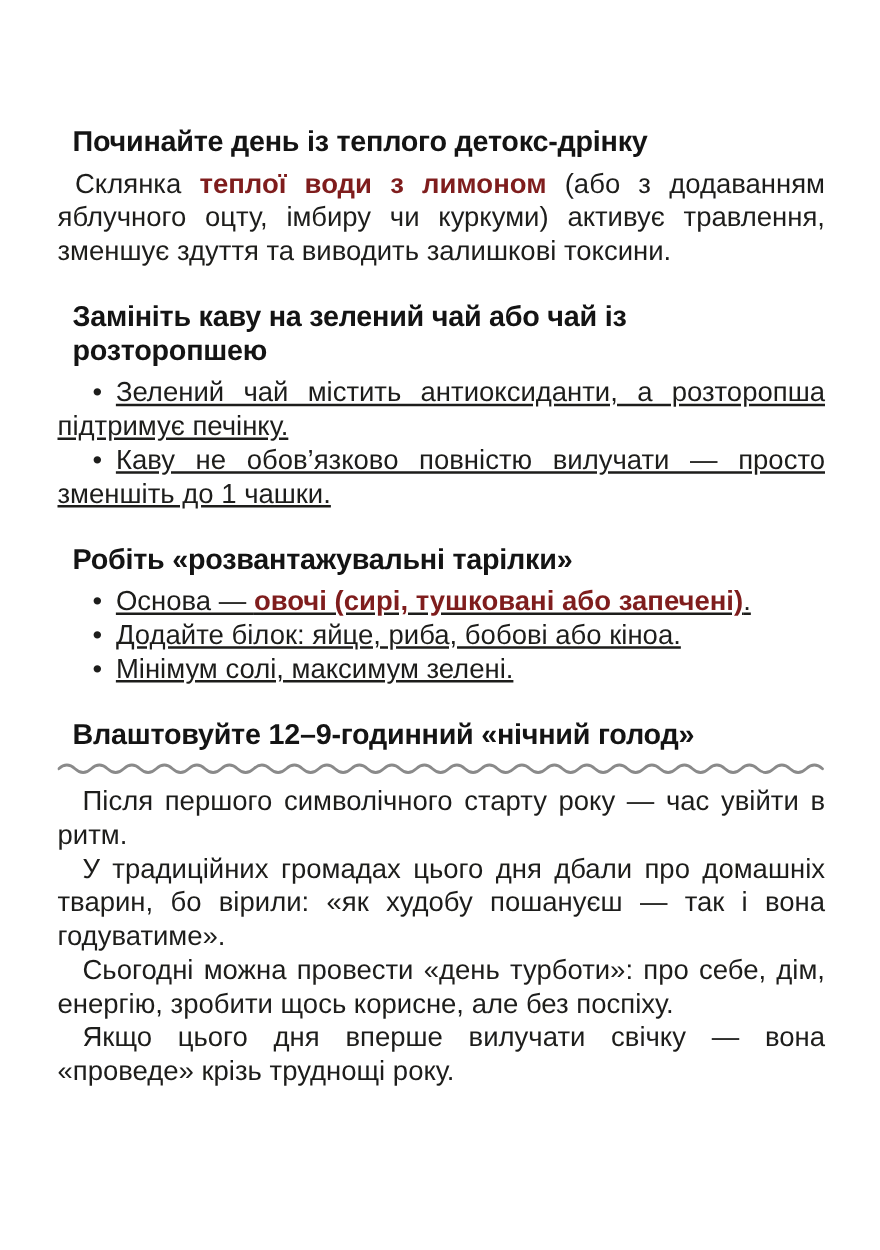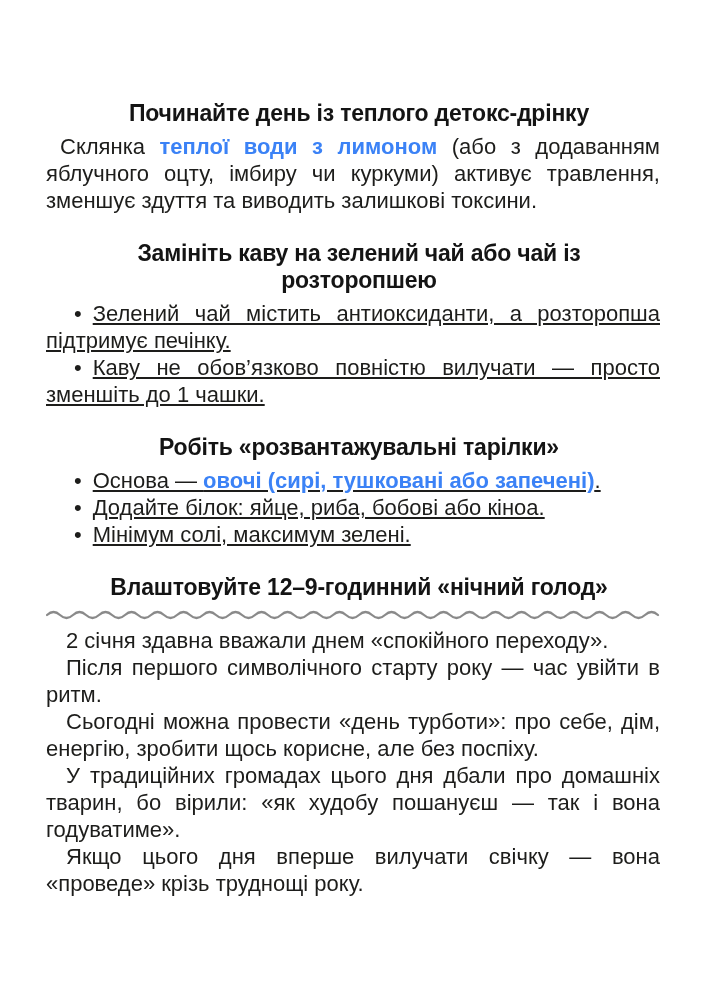--- a/index.html
+++ b/index.html
@@ -19,21 +19,20 @@
     width: 704px;
     height: 1000px;
     padding: 100px 44px 0 46px;
   }
   .section { margin-bottom: 26px; }
   .heading {
     margin: 0 0 6px 12px;
     font-size: 23px;
     line-height: 27px;
     font-weight: 700;
-    text-align: center;
     color: #141414;
     letter-spacing: -0.2px;
   }
   p {
     margin: 0;
     font-size: 22px;
     line-height: 27px;
     text-align: justify;
   }
   p.indent { text-indent: 14px; }
@@ -41,21 +40,21 @@
   .dot {
     margin-right: 11px;
     display: inline-block;
   }
   .divider {
     margin: 6px 0 6px 0;
     height: 14px;
     line-height: 0;
   }
   .folk p { text-indent: 20px; }
-  b { color: #3b82f6; }
+  b { color: #7f1d1d; }
 </style>
 </head>
 <body>
 
 <div class="page">
 
   <div class="section">
     <h2 class="heading">Починайте день із теплого детокс-дрінку</h2>
     <p class="indent"><span>Склянка </span><b>теплої води з лимоном</b><span> (або з додаванням яблучного оцту, імбиру чи куркуми) активує травлення, зменшує здуття та виводить залишкові токсини.</span></p>
   </div>
@@ -77,20 +76,19 @@
     <h2 class="heading">Влаштовуйте 12–9-годинний «нічний голод»</h2>
   </div>
 
   <div class="divider">
     <svg width="614" height="14" viewBox="0 0 614 14" xmlns="http://www.w3.org/2000/svg" aria-hidden="true">
       <path d="M1 8 Q7.5 2 14 8 T27 8 T40 8 T53 8 T66 8 T79 8 T92 8 T105 8 T118 8 T131 8 T144 8 T157 8 T170 8 T183 8 T196 8 T209 8 T222 8 T235 8 T248 8 T261 8 T274 8 T287 8 T300 8 T313 8 T326 8 T339 8 T352 8 T365 8 T378 8 T391 8 T404 8 T417 8 T430 8 T443 8 T456 8 T469 8 T482 8 T495 8 T508 8 T521 8 T534 8 T547 8 T560 8 T573 8 T586 8 T599 8 T612 8" fill="none" stroke="#8a8a8a" stroke-width="2.2" stroke-linecap="round"></path>
     </svg>
   </div>
 
   <div class="folk">
-    <p>2 січня здавна вважали днем «спокійного переходу».</p>
     <p>Після першого символічного старту року — час увійти в ритм.</p>
+    <p>У традиційних громадах цього дня дбали про домашніх тварин, бо вірили: «як худобу пошануєш — так і вона годуватиме».</p>
     <p>Сьогодні можна провести «день турботи»: про себе, дім, енергію, зробити щось корисне, але без поспіху.</p>
-    <p>У традиційних громадах цього дня дбали про домашніх тварин, бо вірили: «як худобу пошануєш — так і вона годуватиме».</p>
     <p>Якщо цього дня вперше вилучати свічку — вона «проведе» крізь труднощі року.</p>
   </div>
 
 </div>
 
 </body></html>

